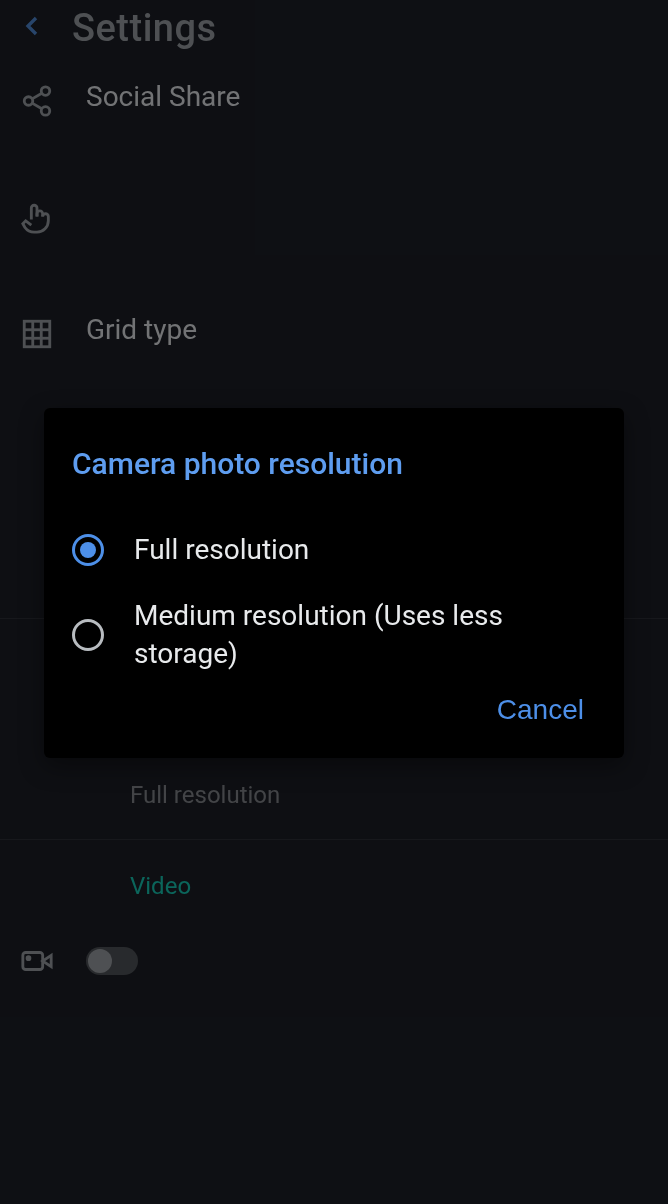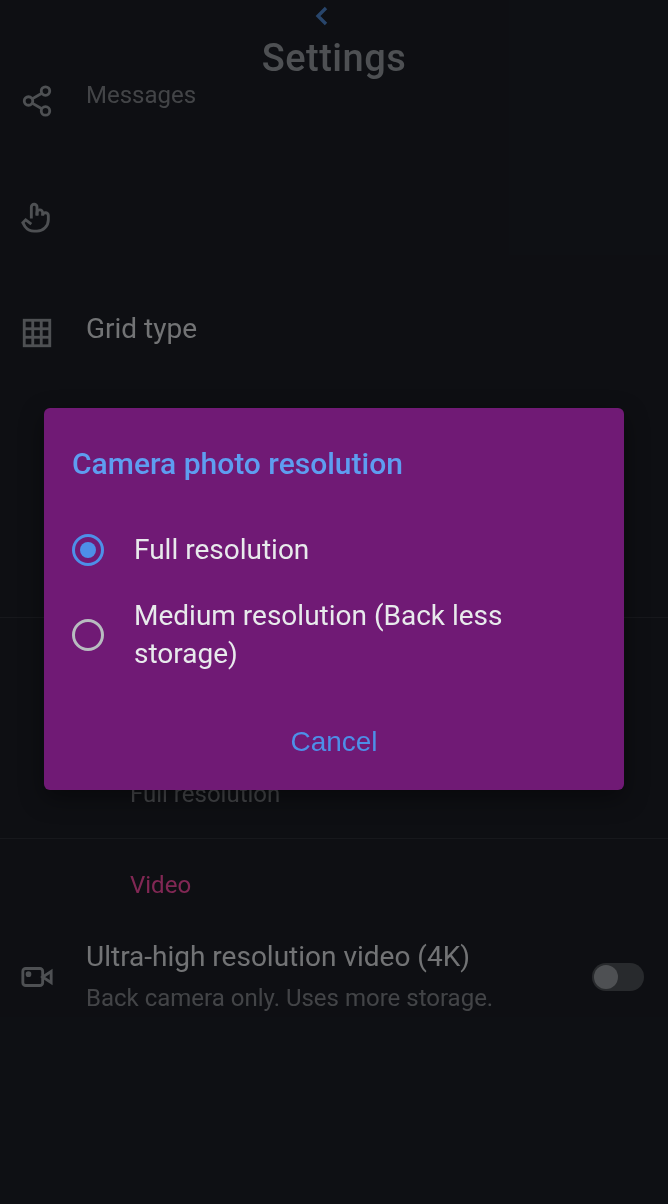--- a/index.html
+++ b/index.html
@@ -15,23 +15,22 @@
     .scrim {
       position: absolute;
       top: 0; left: 0; right: 0; bottom: 0;
       background: rgba(0,0,0,0.45);
       z-index: 10;
     }
     
     .header {
       display: flex;
       align-items: center;
-      padding: 0 16px;
+      padding: 12px 16px;
       height: 56px;
-      flex-direction: column;
     }
     .back-arrow {
       color: #4a7fc4;
       margin-right: 24px;
     }
     .header-title {
       color: #8e9297;
       font-size: 38px;
       font-weight: 500;
       letter-spacing: 0.5px;
@@ -59,21 +58,21 @@
       font-weight: 400;
       margin-bottom: 6px;
     }
     .list-subtitle {
       color: #7a7d82;
       font-size: 24px;
       line-height: 1.3;
     }
     
     .section-header {
-      color: #ec4899;
+      color: #14b8a6;
       font-size: 24px;
       padding: 20px 0 16px 130px;
     }
     
     .divider {
       height: 1px;
       background: #2a2d34;
       margin: 12px 0;
     }
     
@@ -119,21 +118,21 @@
       position: absolute;
       top: 2px;
       left: 2px;
     }
     
     .dialog {
       position: absolute;
       top: 408px;
       left: 44px;
       right: 44px;
-      background: #701a75;
+      background: #000000;
       border-radius: 6px;
       z-index: 20;
       padding: 38px 28px 24px 28px;
       box-shadow: 0 8px 24px rgba(0,0,0,0.4);
     }
     .dialog-title {
       color: #5e9df0;
       font-size: 30px;
       font-weight: 500;
       margin-bottom: 36px;
@@ -163,22 +162,21 @@
       background: #4d8fe8;
       border-radius: 50%;
     }
     .radio-label {
       color: #e8eaec;
       font-size: 28px;
       line-height: 1.35;
     }
     .dialog-actions {
       display: flex;
-      justify-content: center;
-      margin-top: 32px;
+      justify-content: flex-end;
     }
     .cancel-btn {
       color: #4d8fe8;
       font-size: 28px;
       font-weight: 500;
       padding: 8px 12px;
       background: none;
       border: none;
     }
     
@@ -204,21 +202,21 @@
   <div class="list-icon">
     <svg width="34" height="34" viewBox="0 0 24 24" fill="none" stroke="currentColor" stroke-width="2">
       <circle cx="18" cy="5" r="3"></circle>
         <circle cx="6" cy="12" r="3"></circle>
         <circle cx="18" cy="19" r="3"></circle>
       <line x1="8.6" y1="13.5" x2="15.4" y2="17.5"></line>
         <line x1="15.4" y1="6.5" x2="8.6" y2="10.5"></line>
     </svg>
   </div>
   <div class="list-text">
-    <div class="list-subtitle">Messages</div>
+    <div class="list-title">Social Share</div>
   </div>
 </div>
 
 <div class="list-item" style="margin-top: 30px;">
   <div class="list-icon">
     <svg width="34" height="34" viewBox="0 0 24 24" fill="none" stroke="currentColor" stroke-width="2">
       <path d="M8 13V5a2 2 0 014 0v6"></path>
         <path d="M12 11V9a2 2 0 014 0v2"></path>
       <path d="M16 11a2 2 0 014 0v3a8 8 0 01-8 8h-2a8 8 0 01-6.5-3.3L2 16l2-2 4 3"></path>
     </svg>
@@ -255,42 +253,38 @@
 <div class="section-header">Video</div>
 
 <div class="toggle-row">
   <div class="toggle-icon">
     <svg width="34" height="34" viewBox="0 0 24 24" fill="none" stroke="currentColor" stroke-width="2">
       <rect x="2" y="6" width="14" height="12" rx="2"></rect>
         <polygon points="22 8 16 12 22 16 22 8"></polygon>
       <circle cx="6" cy="10" r="1" fill="currentColor"></circle>
     </svg>
   </div>
-  <div class="toggle-text">
-    <div class="toggle-title">Ultra-high resolution video (4K)</div>
-    <div class="toggle-subtitle">Back camera only. Uses more storage.</div>
-  </div>
   <div class="toggle">
     <div class="toggle-thumb"></div>
   </div>
 </div>
 
 <div class="scrim"></div>
 
 <div class="dialog">
   <div class="dialog-title">Camera photo resolution</div>
 
   <div class="radio-row">
     <div class="radio selected">
       <div class="radio-dot"></div>
     </div>
     <div class="radio-label">Full resolution</div>
   </div>
 
   <div class="radio-row">
     <div class="radio"></div>
-    <div class="radio-label">Medium resolution (Back less storage)</div>
+    <div class="radio-label">Medium resolution (Uses less storage)</div>
   </div>
 
   <div class="dialog-actions">
     <button class="cancel-btn">Cancel</button>
   </div>
 </div>
 
 </body></html>

